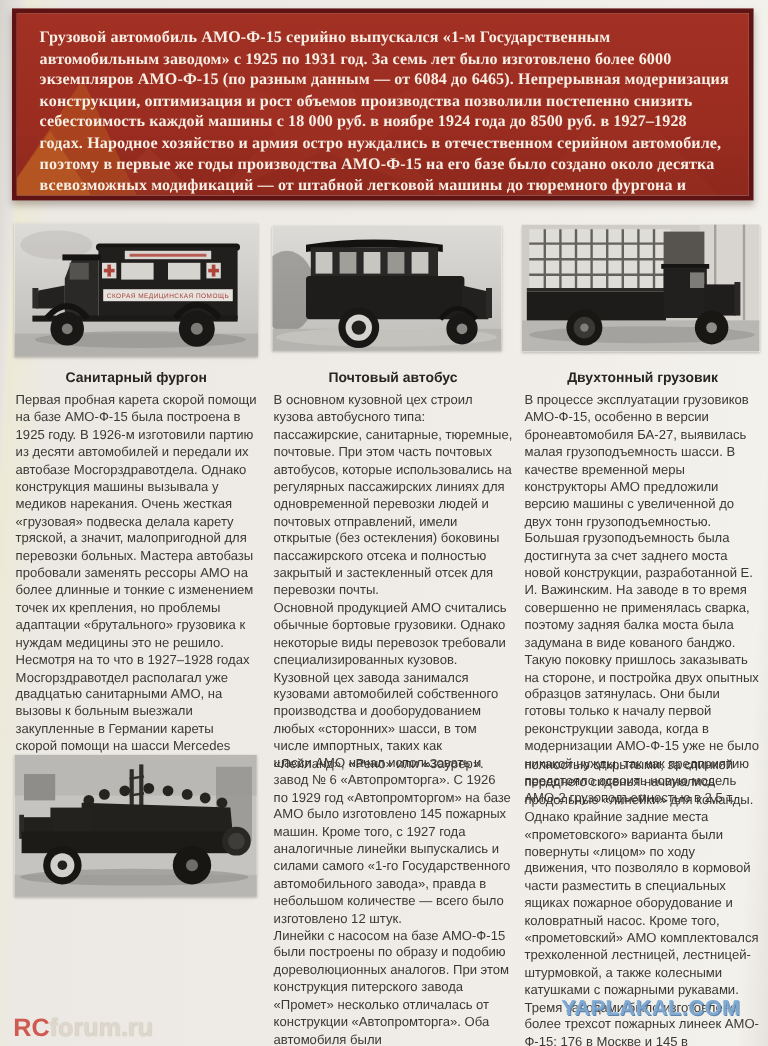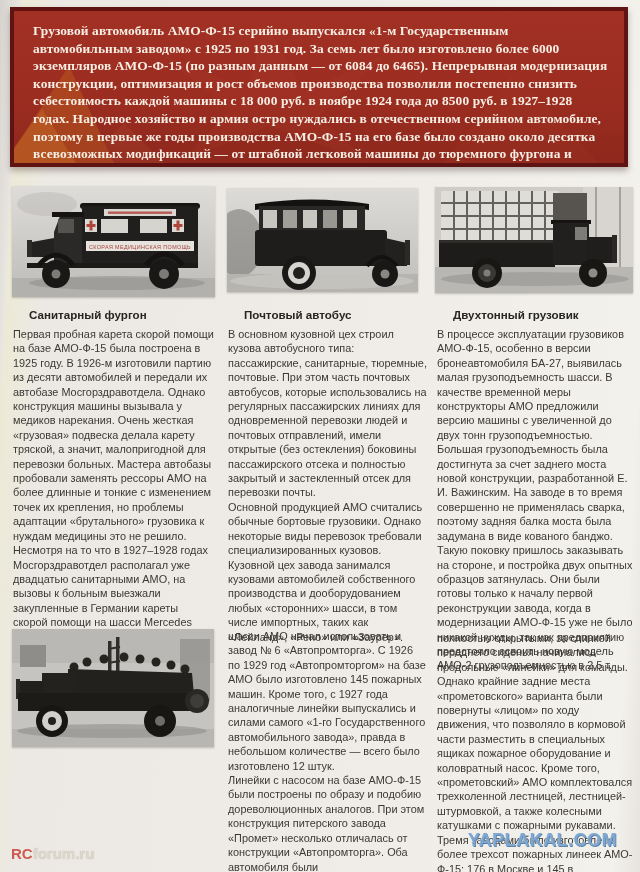--- a/index.html
+++ b/index.html
@@ -23,30 +23,30 @@
   }
   
   figure { position:absolute; margin:0; box-shadow:0 1px 2px rgba(90,85,80,.35); }
   figure svg { display:block; width:100%; height:100%; }
   .photo1 { left:12px;  top:186px; width:203px; height:111px; }
   .photo2 { left:227px; top:188px; width:191px; height:104px; }
   .photo3 { left:435px; top:187px; width:198px; height:106px; }
   .photo4 { left:12px;  top:629px; width:202px; height:118px; }
   
   .tblock { position:absolute; color:#3b3835; font-size:10.9px; line-height:14.4px; }
-  .tblock h3 { margin:0 16px 5px; font-size:11.6px; line-height:14px; color:#272522; }
+  .tblock h3 { margin:0 16px 5px; font-size:11.6px; line-height:14px; color:#272522;text-align:center; }
   .tblock p { margin:0; }
   .b-san   { left:13px;  top:308px; width:201px; }
   .b-post  { left:228px; top:308px; width:199px; }
   .b-two   { left:437px; top:308px; width:197px; }
   .b-fire1 { left:13px;  top:764px; width:201px; }
   .b-fire2 { left:228px; top:629px; width:199px; }
   .b-fire3 { left:437px; top:631px; width:197px; }
   
-  .wm-rc { position:absolute; left:11px; top:846px; font-weight:bold; font-size:15px; line-height:1; z-index:5; }
+  .wm-rc { position:absolute; left:11px; top:846px; font-weight:bold; font-size:21px; line-height:1; z-index:5; }
   .wm-rc .rc   { color:#cf5a50; }
   .wm-rc .rest { color:#ddd7cc; text-shadow:0 0 1px #b9b3a8; }
   .wm-yap {
     position:absolute; left:468px; top:831px; z-index:5;
     font-weight:bold; font-size:18px; line-height:1; letter-spacing:.5px;
     color:#7aa5d0; text-shadow:.7px .7px 0 #557fa8, -.5px -.5px 0 #b9d2e6; opacity:.95;
   }
 </style>
 </head>
 <body>

